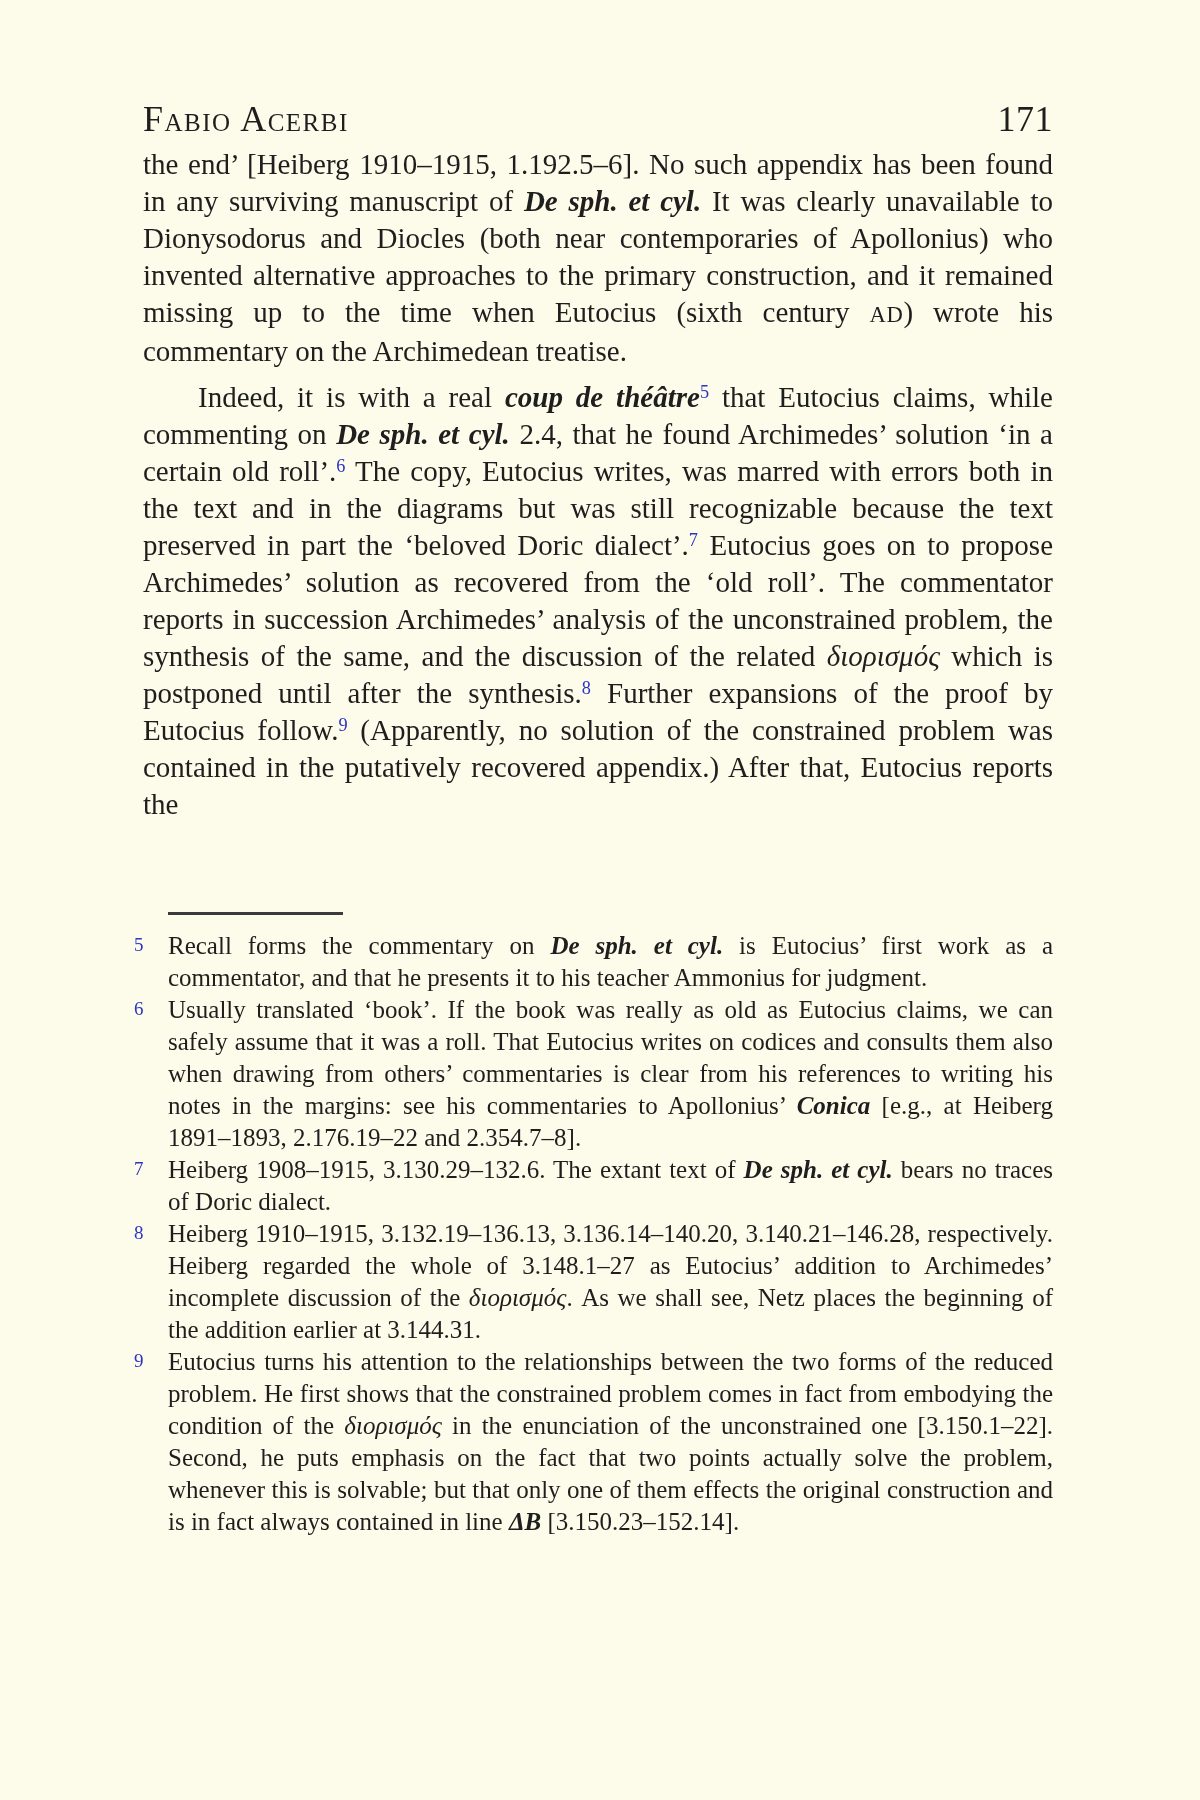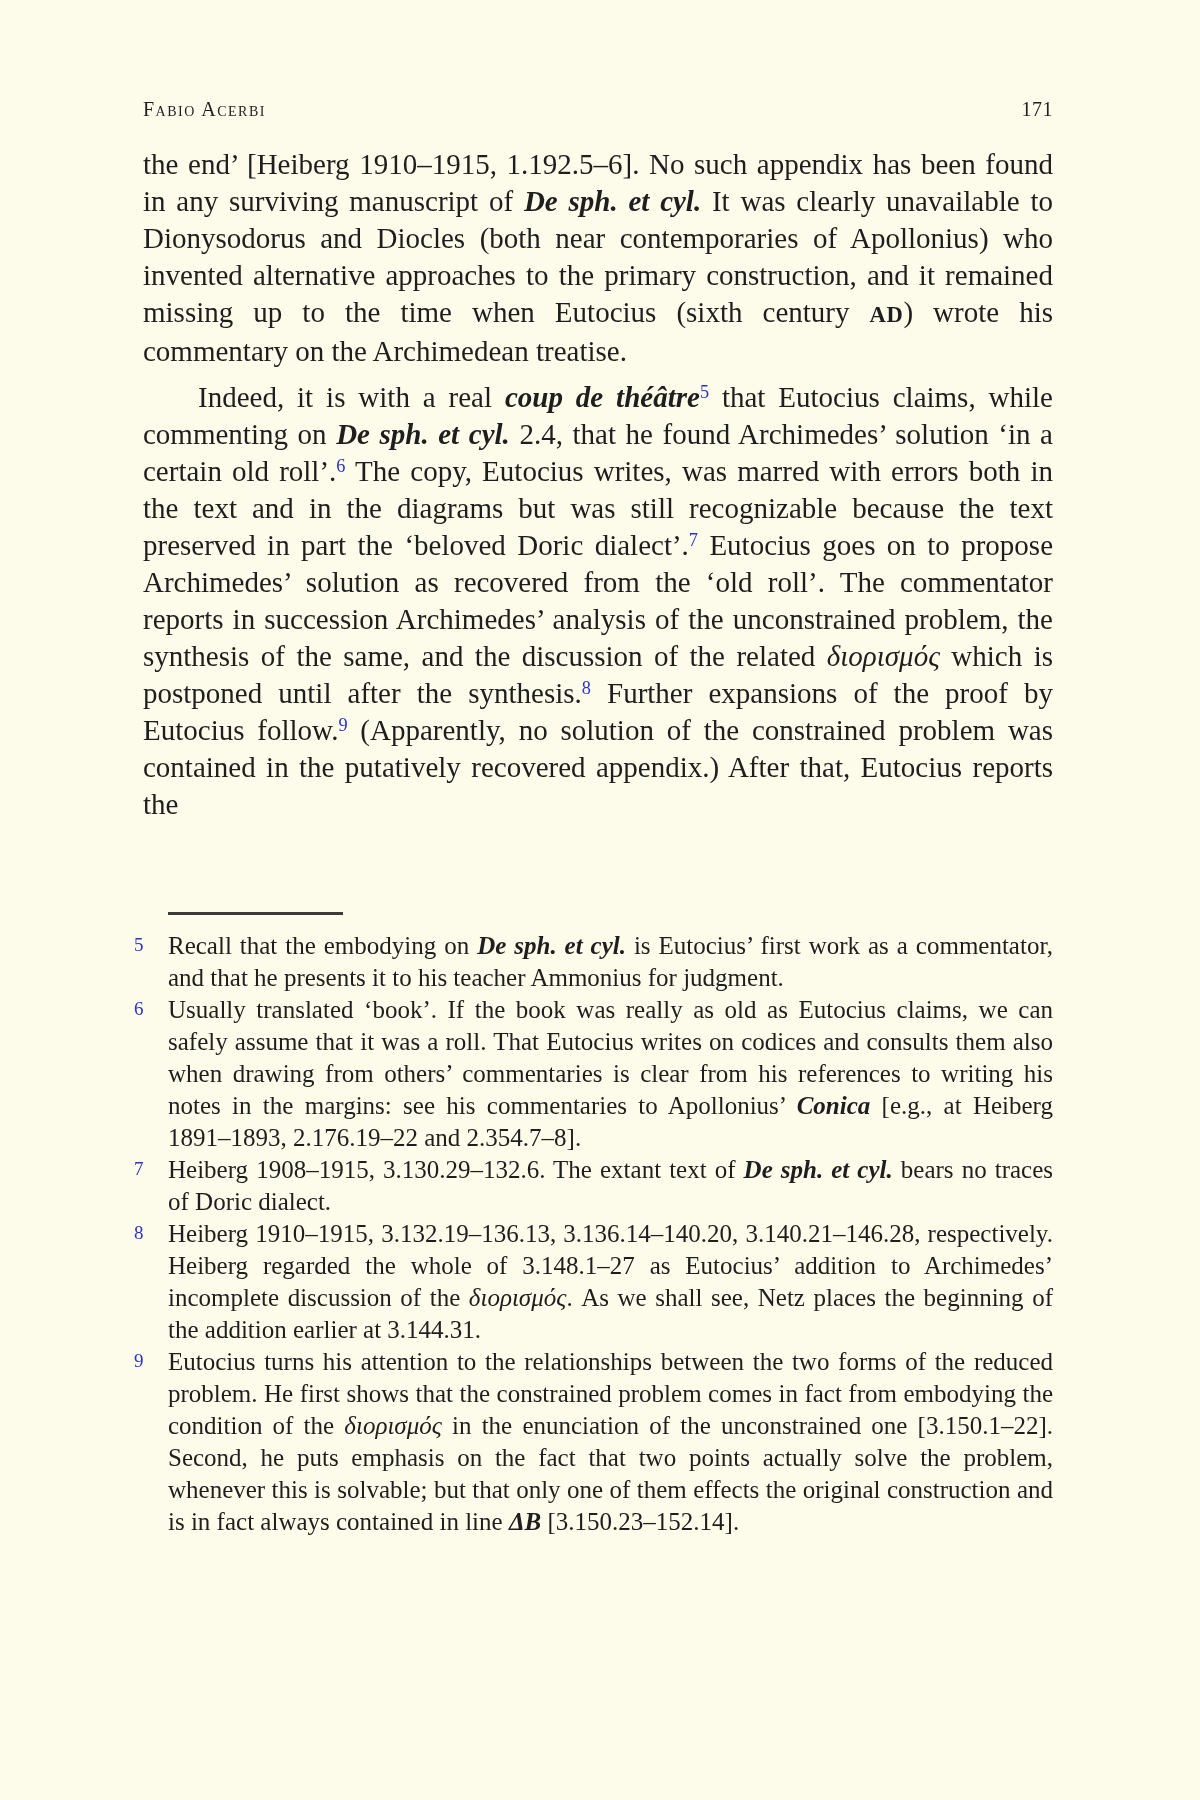--- a/index.html
+++ b/index.html
@@ -13,21 +13,21 @@
     overflow: hidden;
   }
   .header {
     position: absolute;
     left: 143px;
     top: 98px;
     width: 910px;
     display: flex;
     justify-content: space-between;
     align-items: baseline;
-    font-size: 20px;
+    font-size: 36px;
     gap: 27px;
   }
   .author {
     font-variant: small-caps;
     letter-spacing: 1.5px;
   }
   .pageno { letter-spacing: 0.5px; }
   .body-block {
     position: absolute;
     left: 143px;
@@ -39,21 +39,21 @@
     font-size: 29px;
     line-height: 37px;
     text-align: justify;
   }
   p.body-par.indent {
     text-indent: 55px;
     margin-top: 9px;
   }
   em.it { font-style: italic; font-weight: bold; }
   .greek { font-style: italic; }
-  .sc { font-size: 0.78em; letter-spacing: 0.6px; font-weight: bold; }
+  .sc { font-size: 0.78em; letter-spacing: 0.6px; }
   sup.fnref {
     color: #2C34C4;
     font-size: 0.63em;
     line-height: 0;
     position: relative;
     top: -0.5em;
     vertical-align: baseline;
     cursor: pointer;
   }
   .fnsection {
@@ -102,21 +102,21 @@
   <div class="body-block">
       <p class="body-par"><span>the end’ [Heiberg 1910–1915, 1.192.5–6].  No such appendix has been found in any surviving manuscript of </span><em class="it">De sph. et cyl.</em><span>  It was clearly unavailable to Dionysodorus and Diocles (both near contemporaries of Apollonius) who invented alternative approaches to the primary construction, and it remained missing up to the time when Eutocius (sixth century </span><span class="sc">AD</span><span>) wrote his commentary on the Archimedean treatise.</span></p>
       <p class="body-par indent"><span>Indeed, it is with a real </span><em class="it">coup de théâtre</em><sup class="fnref">5</sup><span> that Eutocius claims, while commenting on </span><em class="it">De sph. et cyl.</em><span> 2.4, that he found Archimedes’ solution ‘in a certain old roll’.</span><sup class="fnref">6</sup><span> The copy, Eutocius writes, was marred with errors both in the text and in the diagrams but was still recognizable because the text preserved in part the ‘beloved Doric dialect’.</span><sup class="fnref">7</sup><span> Eutocius goes on to propose Archimedes’ solution as recovered from the ‘old roll’.  The commentator reports in succession Archimedes’ analysis of the unconstrained problem, the synthesis of the same, and the discussion of the related </span><span class="greek">διορισμός</span><span> which is postponed until after the synthesis.</span><sup class="fnref">8</sup><span> Further expansions of the proof by Eutocius follow.</span><sup class="fnref">9</sup><span> (Apparently, no solution of the constrained problem was contained in the putatively recovered appendix.)  After that, Eutocius reports the</span></p>
     </div>
 
   <div class="fnsection">
     <div class="fnrule"></div>
     <div>
         <div class="fn">
           <span class="fnmark">5</span>
-          <div class="fntext"><span>Recall that the embodying on </span><em class="it">De sph. et cyl.</em><span> is Eutocius’ first work as a commentator, and that he presents it to his teacher Ammonius for judgment.</span></div>
+          <div class="fntext"><span>Recall forms the commentary on </span><em class="it">De sph. et cyl.</em><span> is Eutocius’ first work as a commentator, and that he presents it to his teacher Ammonius for judgment.</span></div>
         </div>
         <div class="fn">
           <span class="fnmark">6</span>
           <div class="fntext"><span>Usually translated ‘book’.  If the book was really as old as Eutocius claims, we can safely assume that it was a roll.  That Eutocius writes on codices and consults them also when drawing from others’ commentaries is clear from his references to writing his notes in the margins:  see his commentaries to Apollonius’ </span><em class="it">Conica</em><span> [e.g., at Heiberg 1891–1893, 2.176.19–22 and 2.354.7–8].</span></div>
         </div>
         <div class="fn">
           <span class="fnmark">7</span>
           <div class="fntext"><span>Heiberg 1908–1915, 3.130.29–132.6.  The extant text of </span><em class="it">De sph. et cyl.</em><span> bears no traces of Doric dialect.</span></div>
         </div>
         <div class="fn">

